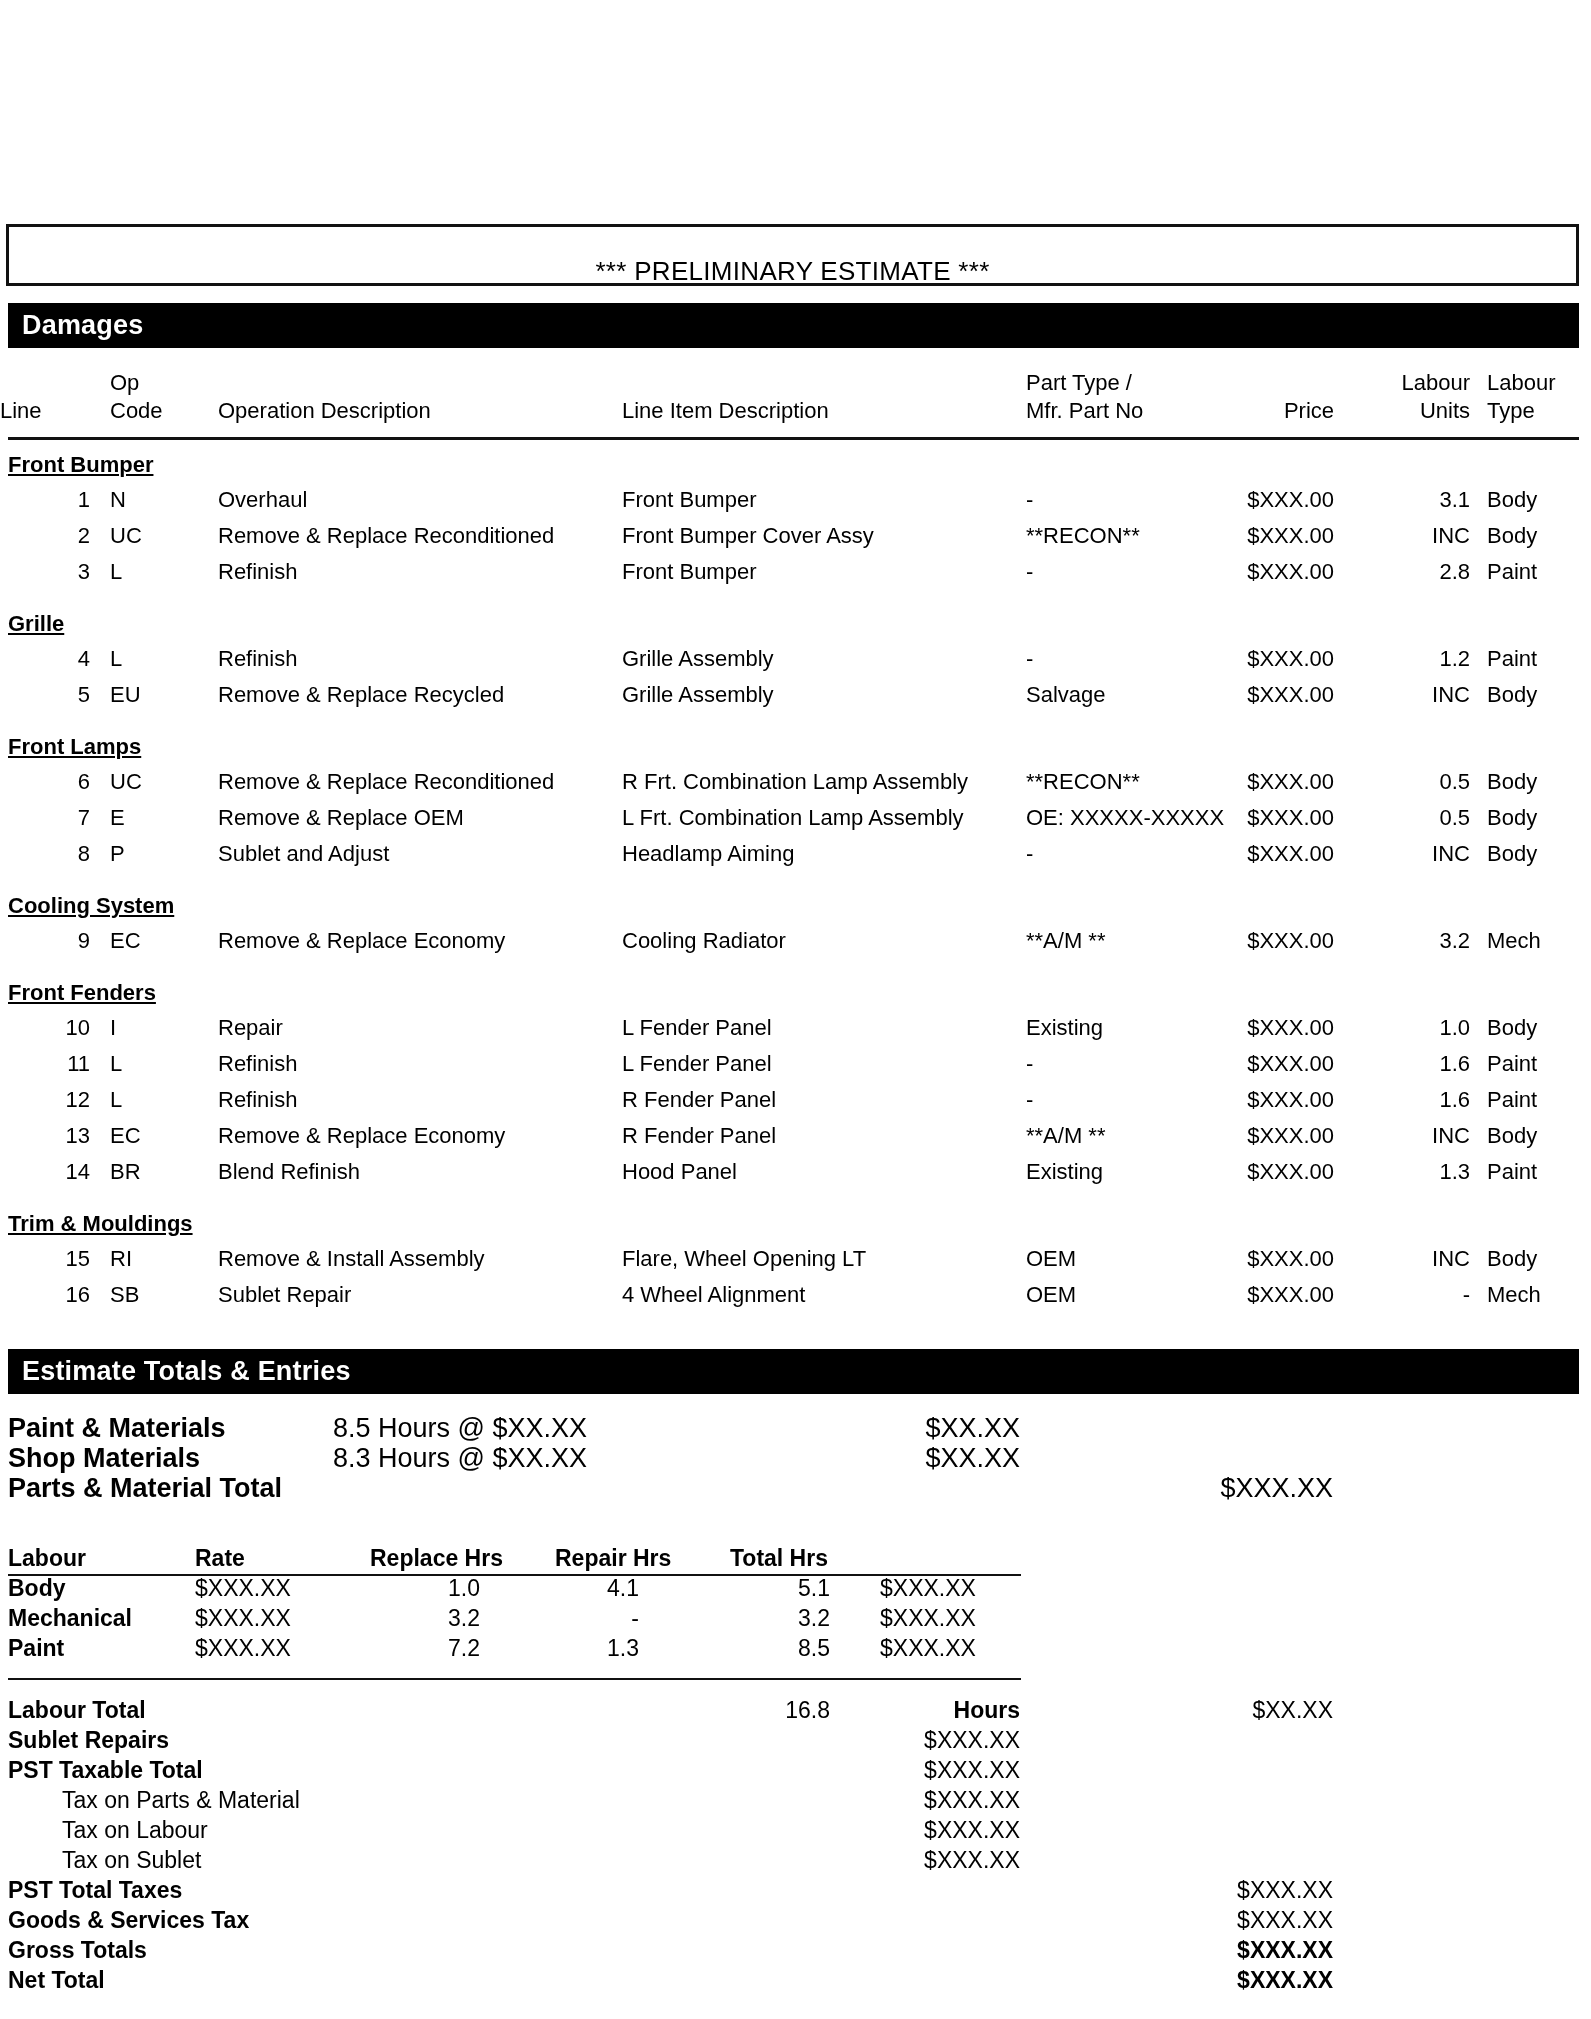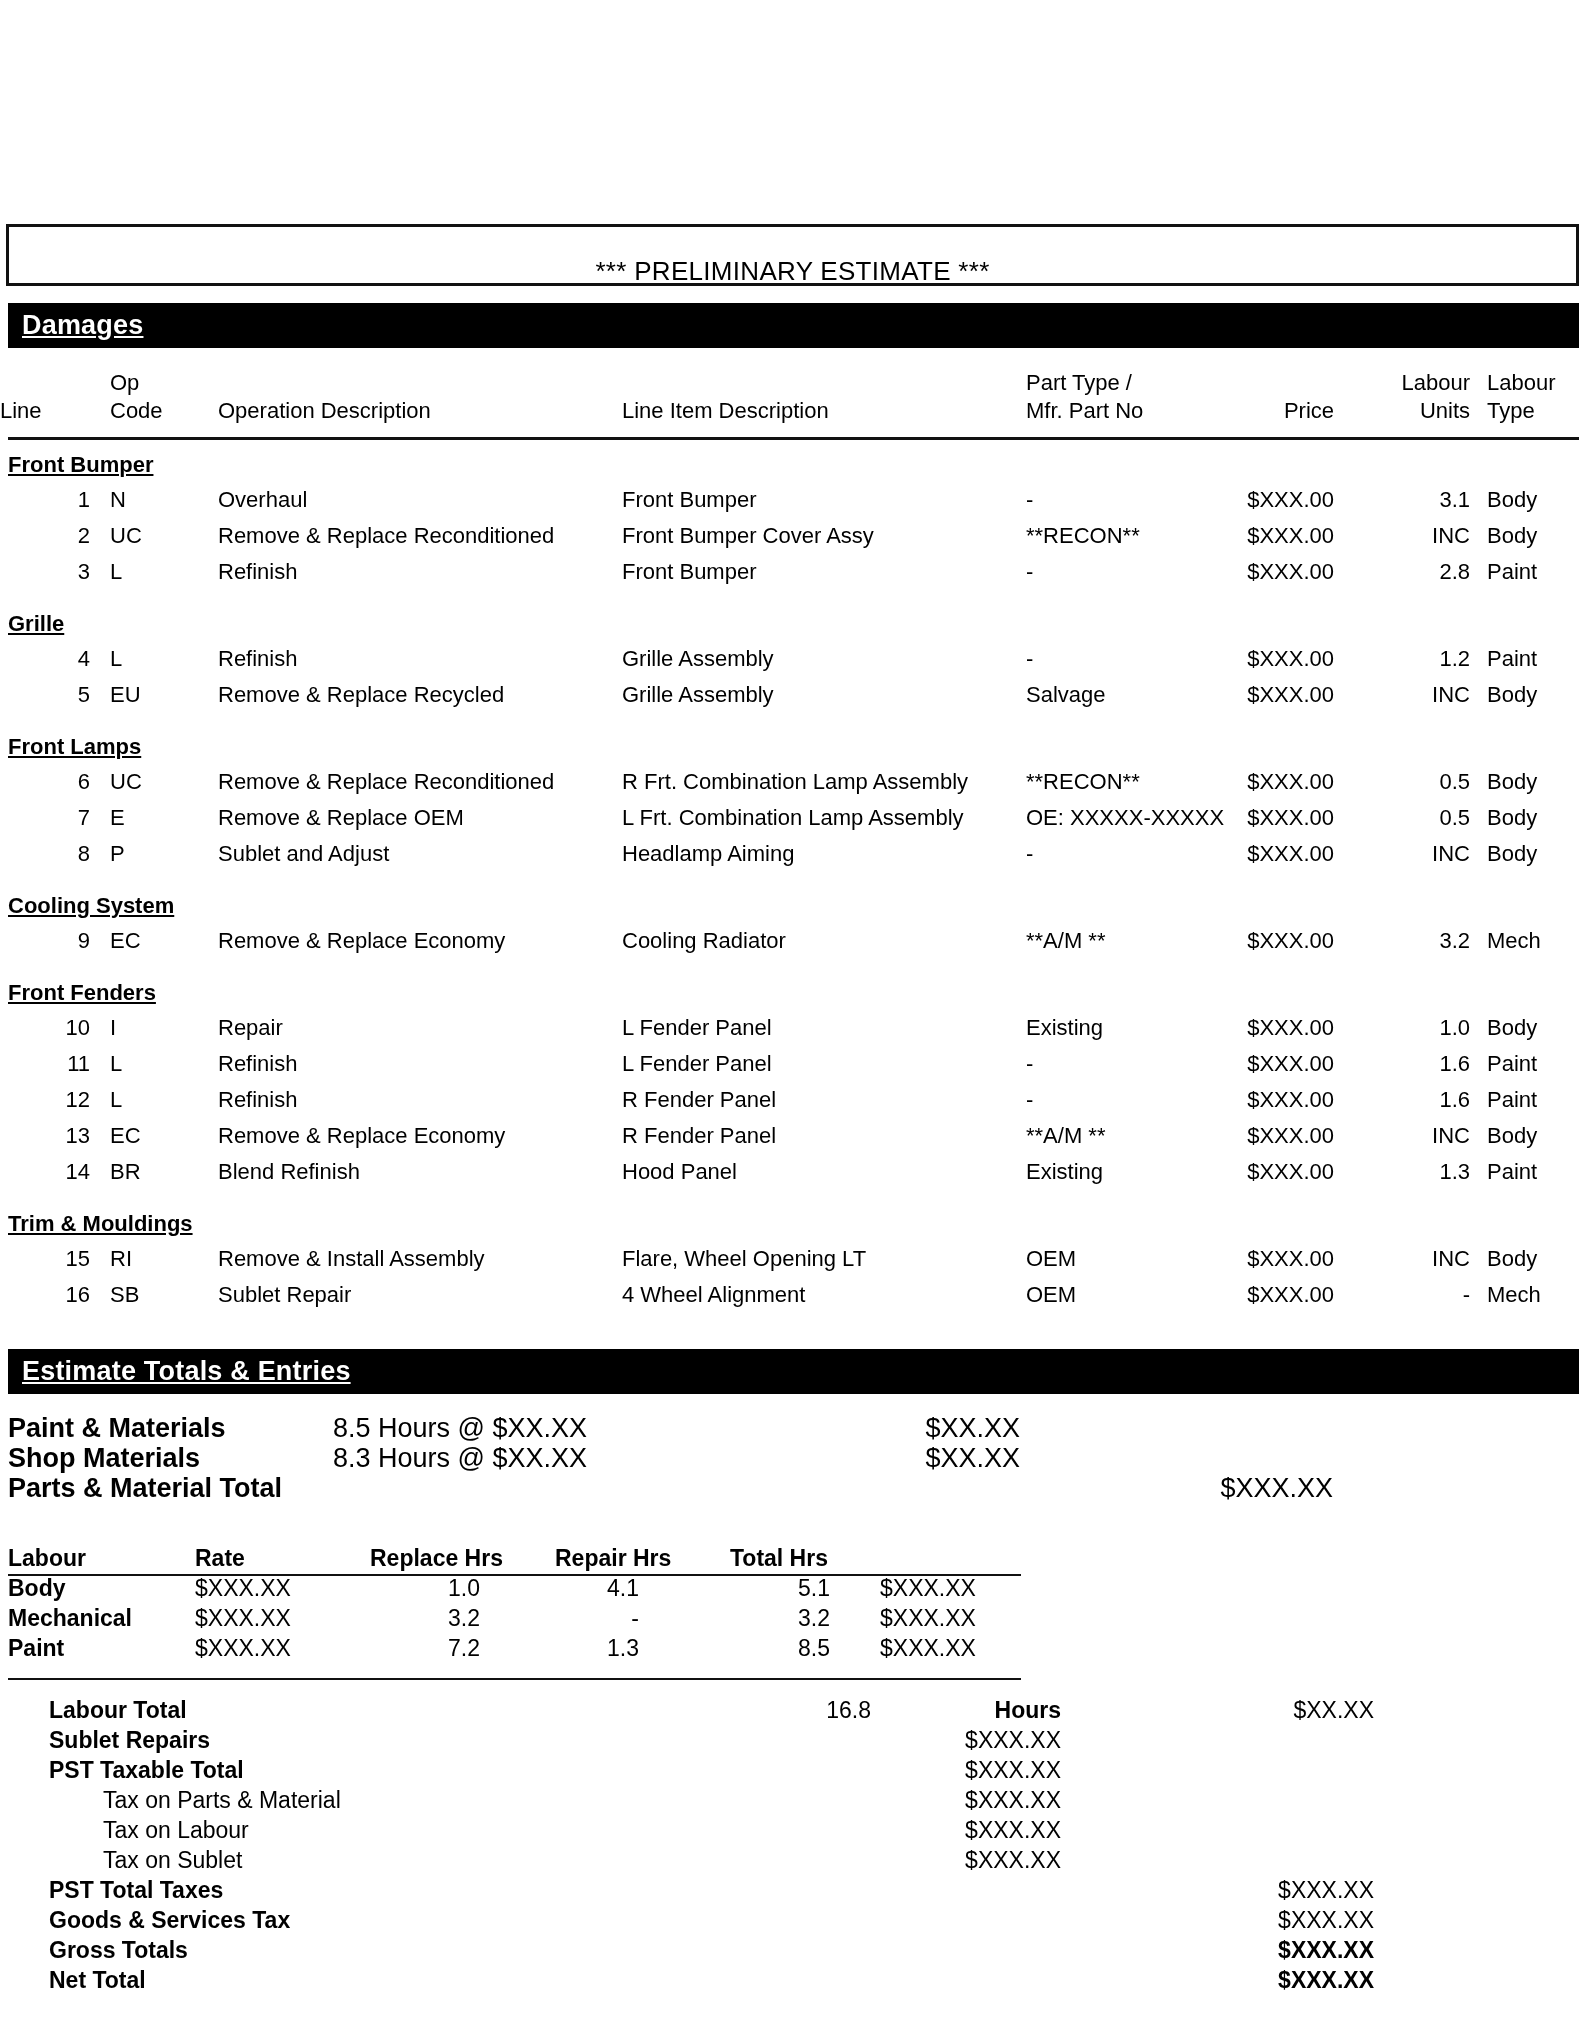--- a/index.html
+++ b/index.html
@@ -72,21 +72,20 @@
     background: #000000;
     color: #ffffff;
     display: flex;
     align-items: center;
   }
   .section-bar .bar-label {
     font-size: 27px;
     font-weight: bold;
     padding-left: 14px;
     letter-spacing: 0.2px;
-    text-decoration: underline;
   }
   #damages-bar { top: 303px; height: 45px; }
   #totals-bar  { top: 1349px; height: 45px; }
 
   
   .dmg-head {
     position: absolute;
     left: 0; top: 365px;
     width: 1591px;
     height: 65px;
@@ -198,21 +197,21 @@
   #lab-rule-top    { top: 1574px; }
   #lab-rule-bottom { top: 1678px; }
 
   .sum {
     position: absolute;
     left: 0;
     top: 1695px;
     width: 1591px;
     font-size: 23px;
   }
-  .sum .t-row { height: 30px; line-height: 30px; margin-left: 41px; }
+  .sum .t-row { height: 30px; line-height: 30px; }
   .sum-hours  { left: 730px; width: 100px; text-align: right; }
   .sum-hrword { left: 880px; width: 140px; text-align: right; font-weight: bold; }
   .sum-mid    { left: 880px; width: 140px; text-align: right; }
   .sum-far    { left: 1160px; width: 173px; text-align: right; }
   .bold { font-weight: bold; }
 </style>
 </head>
 <body>
 
 <div class="page">

